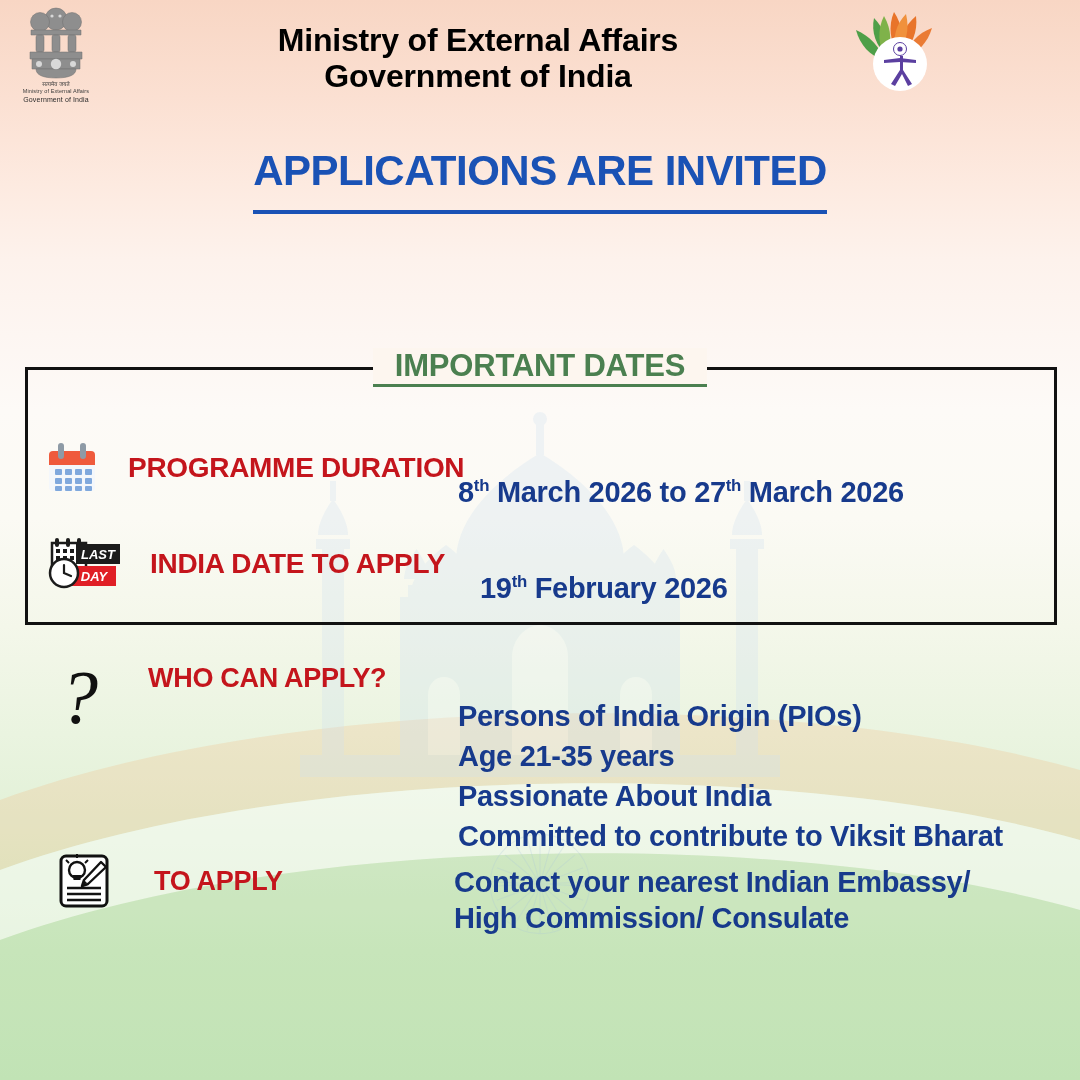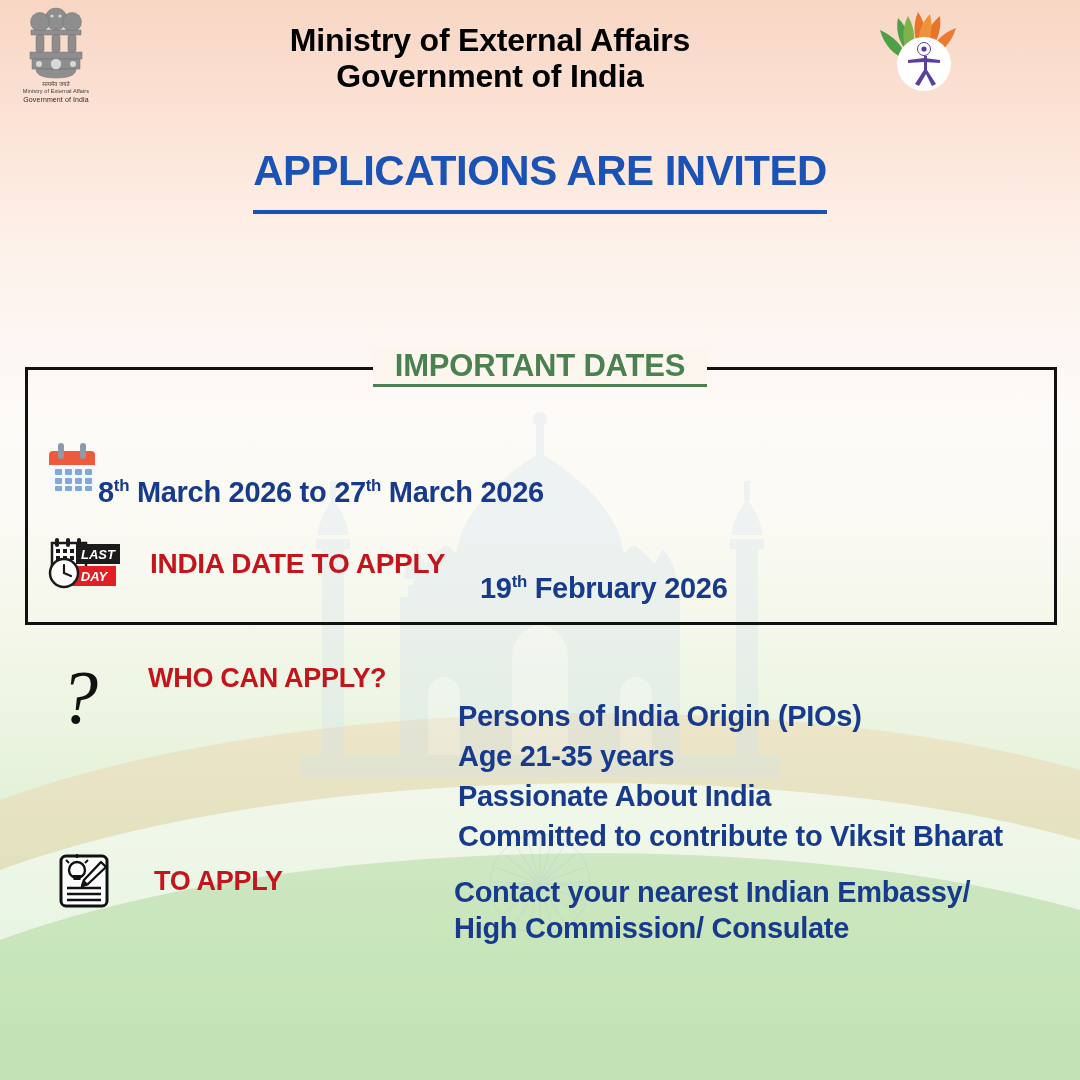--- a/index.html
+++ b/index.html
@@ -31,21 +31,21 @@
     position:absolute;left:50%;top:395px;transform:translateX(-50%);
     width:520px;height:430px;opacity:.55;
   }
   .chakra{
     position:absolute;left:50%;top:830px;transform:translateX(-50%);
     width:108px;height:108px;opacity:.45;
   }
   .wave{position:absolute;left:0;bottom:0;width:1080px;height:430px;}
 
   
-  .header{position:absolute;left:0;top:0;width:956px;height:120px;padding-left:24px;}
+  .header{position:absolute;left:0;top:0;width:956px;height:120px;}
   .emblem{position:absolute;left:16px;top:6px;width:80px;height:104px;text-align:center;}
   .emblem .emb-svg{display:block;margin:0 auto;}
   .emblem .emb-cap{
     font-size:5.5px;line-height:7px;color:#3b3b3b;letter-spacing:.1px;
     margin-top:1px;
   }
   .emblem .emb-cap .l2{font-size:7px;line-height:9px;color:#2c2c2c;}
   .ministry{
     position:absolute;left:0;right:0;top:22px;text-align:center;
     font-weight:bold;font-size:32px;line-height:36px;color:#000;
@@ -116,21 +116,21 @@
   
   #row-who{left:56px;top:655px;align-items:flex-start;}
   #row-who .ico{margin-top:6px;}
   #row-who .lbl{font-size:27px;line-height:31px;margin-left:46px;width:310px;margin-top:8px;}
   #row-who .val{font-size:29px;line-height:40px;white-space:normal;}
   #row-who .val div{white-space:nowrap;}
 
   
   #row-apply{left:56px;top:850px;align-items:flex-start;}
   #row-apply .lbl{font-size:27px;line-height:31px;margin-left:40px;width:300px;margin-top:16px;}
-  #row-apply .val{font-size:29px;line-height:36px;margin-top:24px;white-space:normal;}
+  #row-apply .val{font-size:29px;line-height:36px;margin-top:14px;white-space:normal;}
   #row-apply .val div{white-space:nowrap;}
 
   
   .footer{position:absolute;left:0;bottom:0;width:1080px;height:76px;}
 </style>
 </head>
 <body>
 
 <div id="poster">
 
@@ -315,20 +315,21 @@
             <rect x="19" y="37" width="7" height="6" rx="1"></rect>
           <rect x="29" y="37" width="7" height="6" rx="1"></rect>
             <rect x="39" y="37" width="7" height="6" rx="1"></rect>
           <rect x="9" y="45" width="7" height="5" rx="1"></rect>
             <rect x="19" y="45" width="7" height="5" rx="1"></rect>
           <rect x="29" y="45" width="7" height="5" rx="1"></rect>
             <rect x="39" y="45" width="7" height="5" rx="1"></rect>
         </g>
       </svg>
     </span>
+    <span class="lbl">PROGRAMME DURATION</span>
     <span class="val"><span>8</span><sup>th</sup><span> March 2026 to 27</span><sup>th</sup><span> March 2026</span></span>
   </div>
 
   <div class="row" id="row-lastdate">
     <span class="ico">
       <svg width="80" height="58" viewBox="0 0 80 58">
 
         <rect x="8" y="8" width="34" height="28" fill="#ffffff" stroke="#1b1b1b" stroke-width="2.5"></rect>
         <g fill="#1b1b1b">
           <rect x="12" y="14" width="4" height="4"></rect>

